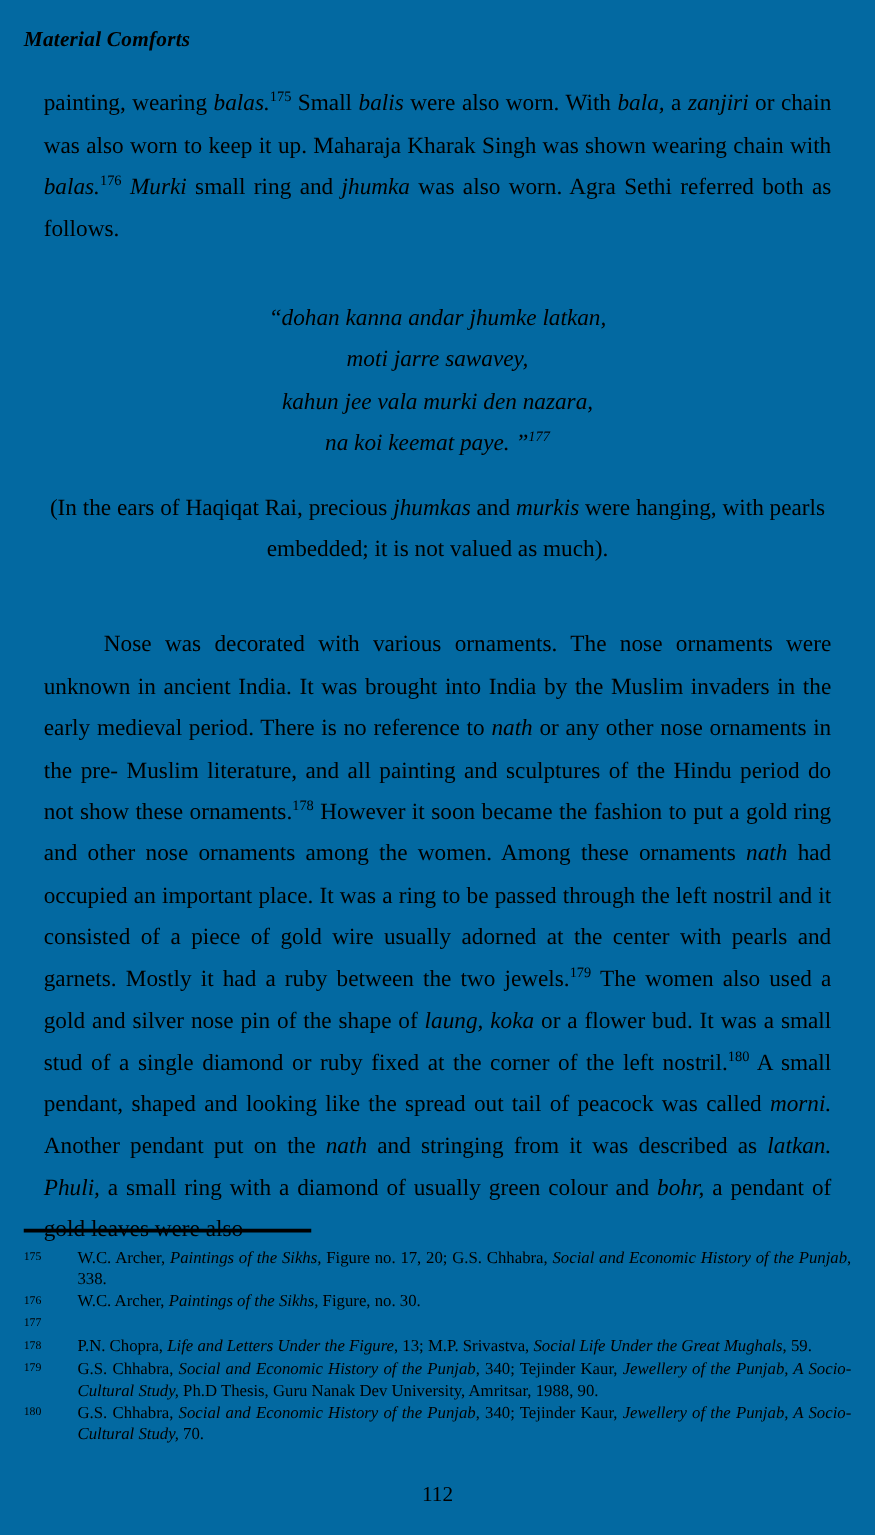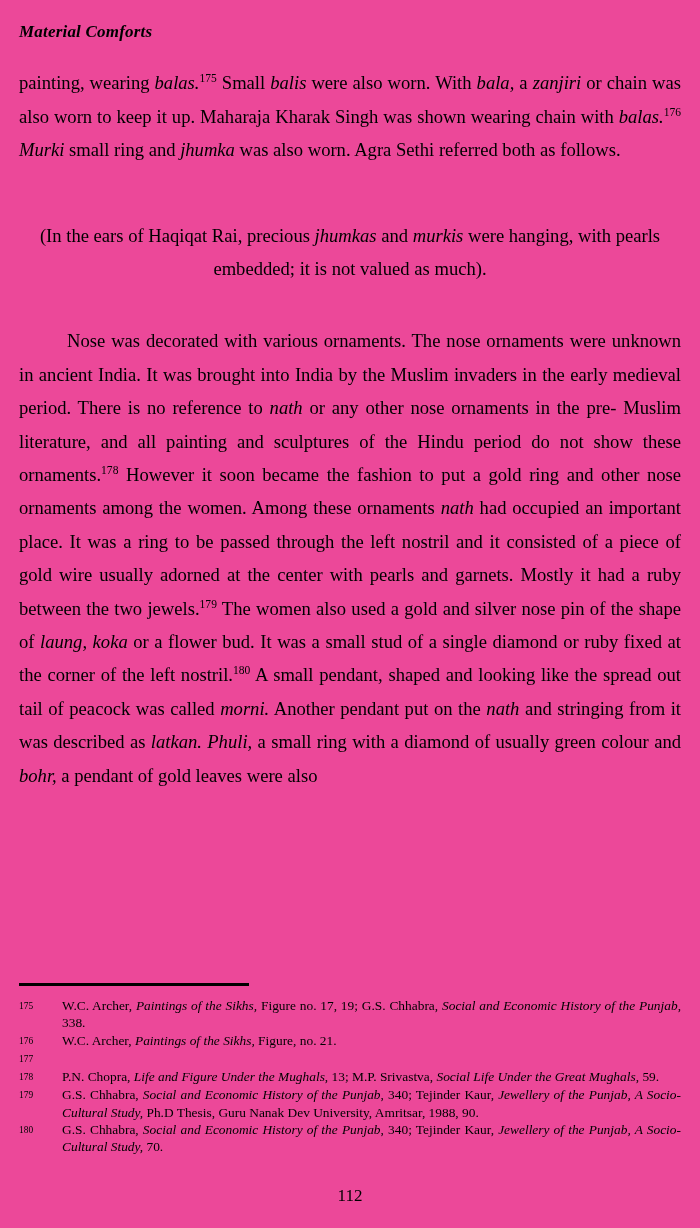--- a/index.html
+++ b/index.html
@@ -8,21 +8,21 @@
     background: #ffffff;
   }
   body {
     font-family: "Liberation Serif", "DejaVu Serif", serif;
     color: #000000;
   }
   .page {
     position: relative;
     width: 700px;
     height: 1228px;
-    background: #ec4899;
+    background: #0369a1;
     overflow: hidden;
     box-sizing: border-box;
   }
   .content {
     position: absolute;
     left: 19px;
     top: 0;
     width: 662px;
   }
 
@@ -38,21 +38,21 @@
 
   
   .body-block {
     margin-top: 24px;
   }
   p.body {
     font-size: 18.6px;
     line-height: 33.4px;
     text-align: justify;
     text-justify: inter-word;
-    margin: 0;
+    margin: 16px;
     hyphens: none;
   }
   p.body.indent {
     text-indent: 48px;
   }
   .it { font-style: italic; }
   sup {
     font-size: 0.62em;
     vertical-align: super;
     line-height: 0;
@@ -72,21 +72,21 @@
   }
   .verse li.v1 { padding-left: 0px; }
   .verse li.v2 { padding-left: 0px; }
   .verse li.v3 { padding-left: 0px; }
   .verse li.v4 { padding-left: 0px; }
 
   .translation {
     font-size: 18.6px;
     line-height: 33.4px;
     text-align: center;
-    margin: 12px;
+    margin: 0;
     padding: 0 8px;
   }
 
   
   .gap-verse   { height: 22px; }
   .gap-trans   { height: 18px; }
   .gap-para    { height: 27px; }
 
   
   .footnotes {
@@ -139,52 +139,58 @@
   <div class="content">
 
     <div class="running-head">Material Comforts</div>
 
     <div class="body-block">
 
       <p class="body"><span>painting, wearing </span><span class="it">balas.</span><sup>175</sup><span>  Small </span><span class="it">balis</span><span> were also worn. With </span><span class="it">bala,</span><span> a </span><span class="it">zanjiri</span><span> or chain was also worn to keep it up. Maharaja Kharak Singh was shown wearing chain with </span><span class="it">balas.</span><sup>176</sup><span> </span><span class="it">Murki</span><span> small ring and </span><span class="it">jhumka</span><span> was also worn. Agra Sethi referred both as follows.</span></p>
 
       <div class="gap-verse"></div>
 
+      <ul class="verse">
+        <li class="v1">“dohan kanna andar jhumke latkan,</li>
+        <li class="v2">moti jarre sawavey,</li>
+        <li class="v3">kahun jee vala murki den nazara,</li>
+        <li class="v4"><span>na koi keemat paye. ”</span><sup>177</sup></li>
+      </ul>
 
       <div class="gap-trans"></div>
 
       <p class="translation"><span>(In the ears of Haqiqat Rai, precious </span><span class="it">jhumkas</span><span> and </span><span class="it">murkis</span><span> were hanging, with pearls embedded; it is not valued as much).</span></p>
 
       <div class="gap-para"></div>
 
       <p class="body indent"><span>Nose was decorated with various ornaments. The nose ornaments were unknown in ancient India. It was brought into India by the Muslim invaders in the early medieval period. There is no reference to </span><span class="it">nath</span><span> or any other nose ornaments in the pre- Muslim literature, and all painting and sculptures of the Hindu period do not show these ornaments.</span><sup>178</sup><span> However it soon became the fashion to put a gold ring and other nose ornaments among the women. Among these ornaments </span><span class="it">nath</span><span> had occupied an important place. It was a ring to be passed through the left nostril and it consisted of a piece of gold wire usually adorned at the center with pearls and garnets.  Mostly it had a ruby between the two jewels.</span><sup>179</sup><span> The women also used a gold and silver nose pin of the shape of </span><span class="it">laung, koka</span><span> or a flower bud. It was a small stud of a single diamond or ruby fixed at the corner of the left nostril.</span><sup>180</sup><span> A small pendant, shaped and looking like the spread out tail of peacock was called </span><span class="it">morni.</span><span> Another pendant put on the </span><span class="it">nath</span><span> and stringing from it was described as </span><span class="it">latkan.</span><span>  </span><span class="it">Phuli,</span><span> a small ring with a diamond of usually green colour and </span><span class="it">bohr,</span><span> a pendant of gold leaves were also</span></p>
 
     </div>
   </div>
 
   <div class="footnotes">
     <div class="fn-rule"></div>
 
     <div class="fn">
       <span class="fn-num">175</span>
-      <span class="fn-text"><span>W.C. Archer, </span><span class="it">Paintings of the Sikhs,</span><span> Figure no. 17, 19; G.S. Chhabra, </span><span class="it">Social and Economic History of the Punjab</span><span>, 338.</span></span>
+      <span class="fn-text"><span>W.C. Archer, </span><span class="it">Paintings of the Sikhs,</span><span> Figure no. 17, 20; G.S. Chhabra, </span><span class="it">Social and Economic History of the Punjab</span><span>, 338.</span></span>
     </div>
 
     <div class="fn">
       <span class="fn-num">176</span>
-      <span class="fn-text"><span>W.C. Archer, </span><span class="it">Paintings of the Sikhs,</span><span> Figure, no. 21.</span><span class="it"></span><span></span></span>
+      <span class="fn-text"><span>W.C. Archer, </span><span class="it">Paintings of the Sikhs,</span><span> Figure, no. 30.</span><span class="it"></span><span></span></span>
     </div>
 
     <div class="fn">
       <span class="fn-num">177</span>
     </div>
 
     <div class="fn">
       <span class="fn-num">178</span>
-      <span class="fn-text"><span>P.N. Chopra, </span><span class="it">Life and Figure Under the Mughals</span><span>, 13; M.P. Srivastva, </span><span class="it">Social Life Under the Great Mughals</span><span>, 59.</span></span>
+      <span class="fn-text"><span>P.N. Chopra, </span><span class="it">Life and Letters Under the Figure</span><span>, 13; M.P. Srivastva, </span><span class="it">Social Life Under the Great Mughals</span><span>, 59.</span></span>
     </div>
 
     <div class="fn">
       <span class="fn-num">179</span>
       <span class="fn-text"><span>G.S. Chhabra, </span><span class="it">Social and Economic History of the Punjab</span><span>, 340; Tejinder Kaur, </span><span class="it">Jewellery of the Punjab, A Socio- Cultural Study,</span><span> Ph.D Thesis, Guru Nanak Dev University, Amritsar, 1988, 90.</span></span>
     </div>
 
     <div class="fn">
       <span class="fn-num">180</span>
       <span class="fn-text"><span>G.S. Chhabra, </span><span class="it">Social and Economic History of the Punjab</span><span>, 340; Tejinder Kaur, </span><span class="it">Jewellery of the Punjab, A Socio- Cultural Study,</span><span> 70.</span></span>

